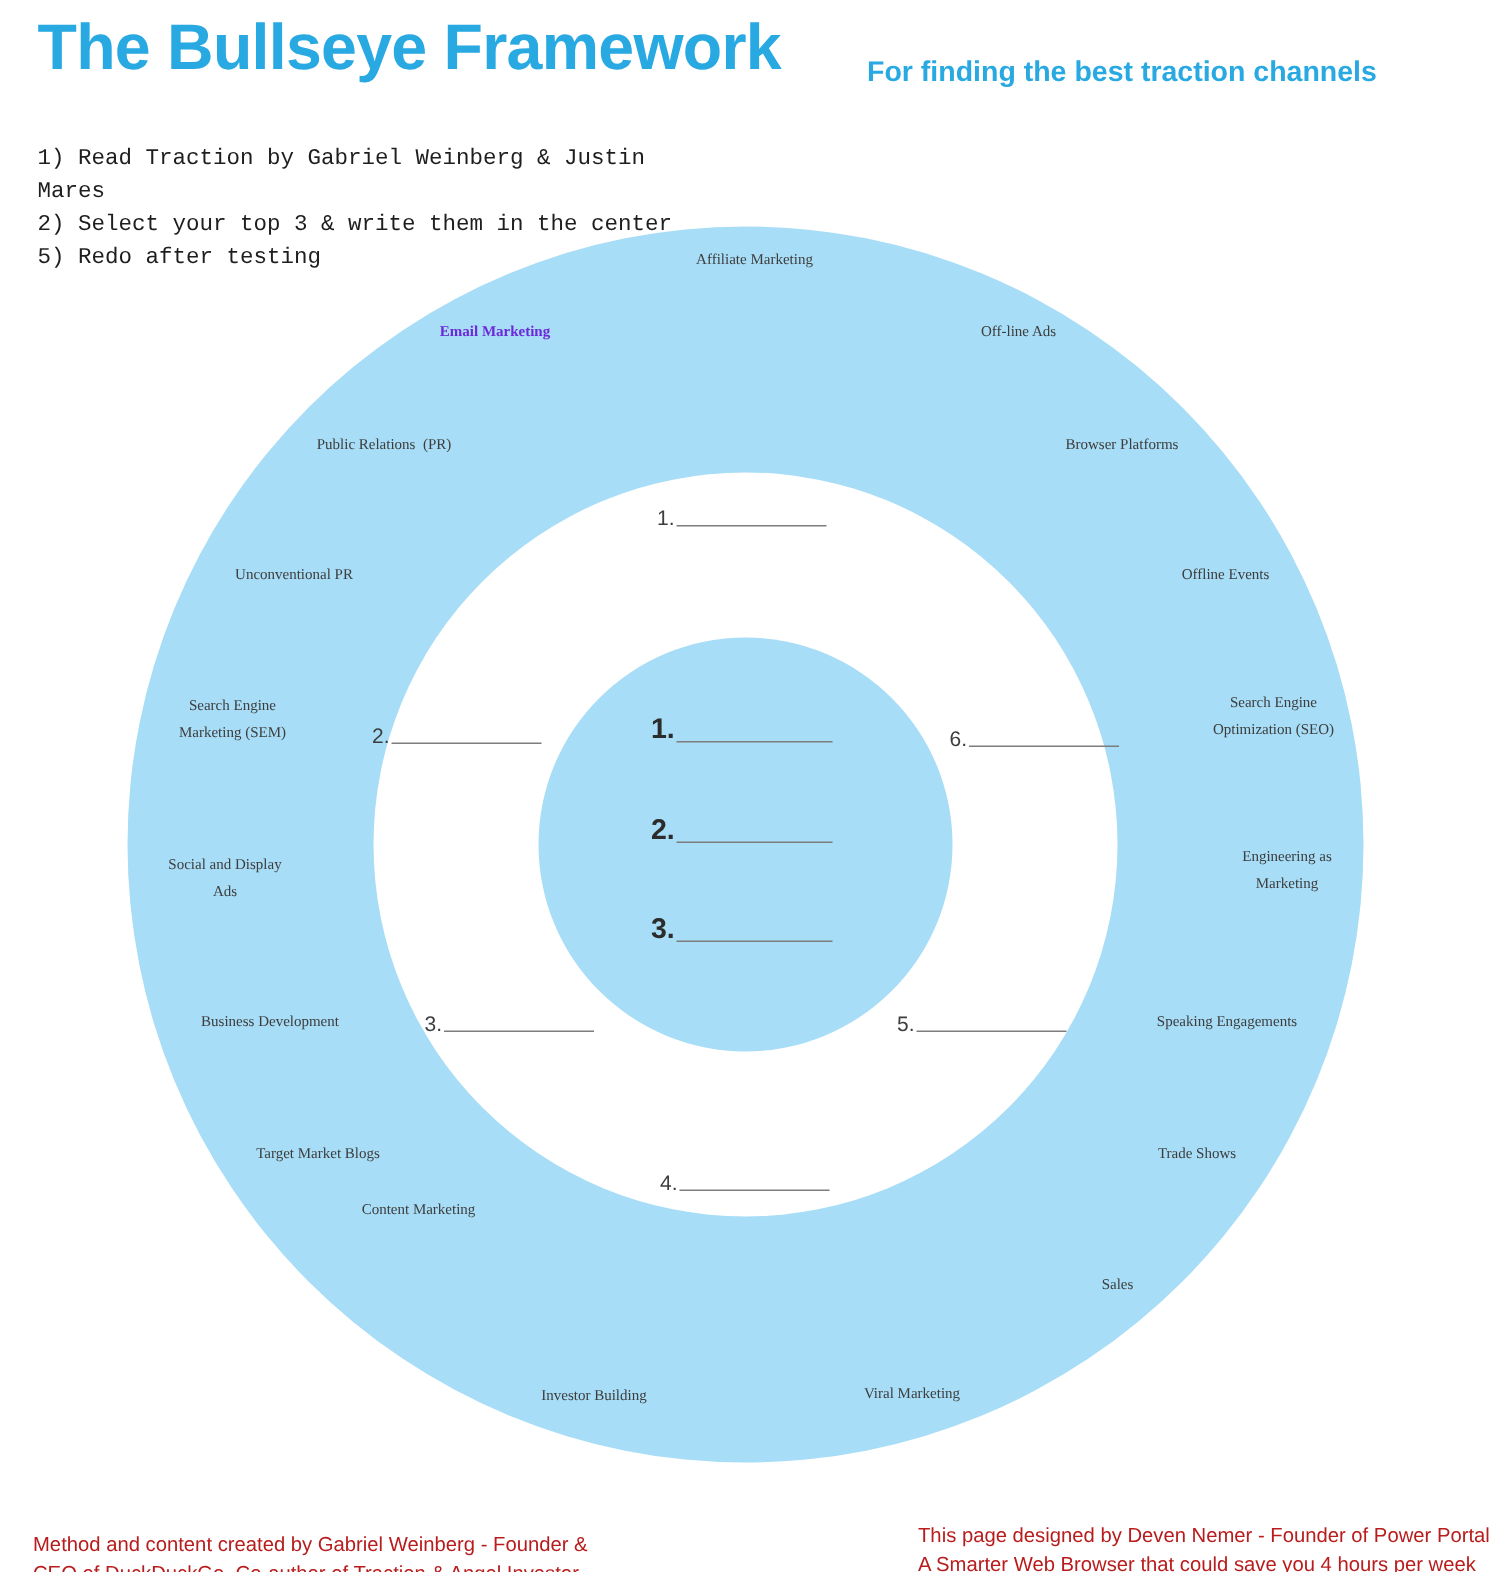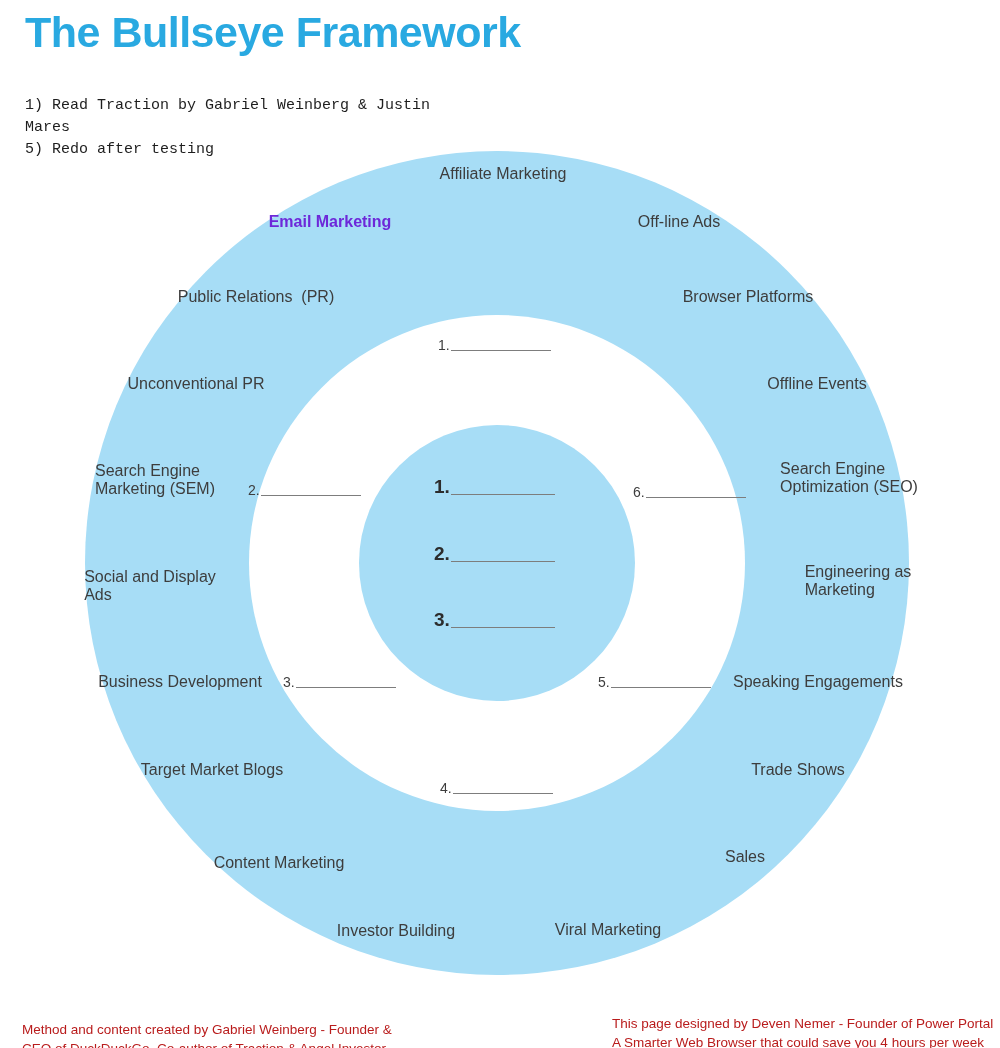--- a/index.html
+++ b/index.html
@@ -75,23 +75,25 @@
     width: 276px;
     height: 276px;
     background: #a7ddf6;
   }
 
   
   .channel {
     position: absolute;
     transform: translate(-50%, -50%);
     white-space: pre-wrap;
-    font-size: 16px;
+    text-align: center;
+    font-size: 10px;
     line-height: 18px;
     color: #3d3d3d;
+    font-family: Liberation Serif, serif;
   }
   .channel.bold {
     font-weight: 700;
     color: #6d28d9;
   }
 
   
   .blank {
     position: absolute;
     display: flex;
@@ -137,23 +139,25 @@
     top: 998px;
     width: 385px;
   }
 </style>
 </head>
 <body>
 
 <div class="page">
 
   <h1 class="title">The Bullseye Framework</h1>
+  <div class="subtitle">For finding the best traction channels</div>
 
   <div class="instructions">
     <div class="instr">1) Read Traction by Gabriel Weinberg &amp; Justin Mares</div>
+    <div class="instr">2) Select your top 3 &amp; write them in the center</div>
     <div class="instr">5) Redo after testing</div>
   </div>
 
   <div>
     <div class="circle outer"></div>
     <div class="circle mid"></div>
     <div class="circle inner"></div>
 
     <div class="channel" style="left:503px;top:174px">Affiliate Marketing</div>
     <div class="channel bold" style="left:330px;top:222px">Email Marketing</div>
@@ -167,21 +171,21 @@
     <div class="channel" style="left:849px;top:478px">Search Engine
 Optimization (SEO)</div>
     <div class="channel" style="left:150px;top:586px">Social and Display
 Ads</div>
     <div class="channel" style="left:858px;top:581px">Engineering as
 Marketing</div>
     <div class="channel" style="left:180px;top:682px">Business Development</div>
     <div class="channel" style="left:818px;top:682px">Speaking Engagements</div>
     <div class="channel" style="left:212px;top:770px">Target Market Blogs</div>
     <div class="channel" style="left:798px;top:770px">Trade Shows</div>
-    <div class="channel" style="left:279px;top:863px">Content Marketing</div>
+    <div class="channel" style="left:279px;top:807px">Content Marketing</div>
     <div class="channel" style="left:745px;top:857px">Sales</div>
     <div class="channel" style="left:396px;top:931px">Investor Building</div>
     <div class="channel" style="left:608px;top:930px">Viral Marketing</div>
 
     <div class="blank" style="left:438px;top:337px">
       <span class="num">1.</span>
         <span class="line"></span>
     </div>
     <div class="blank" style="left:248px;top:482px">
       <span class="num">2.</span>

